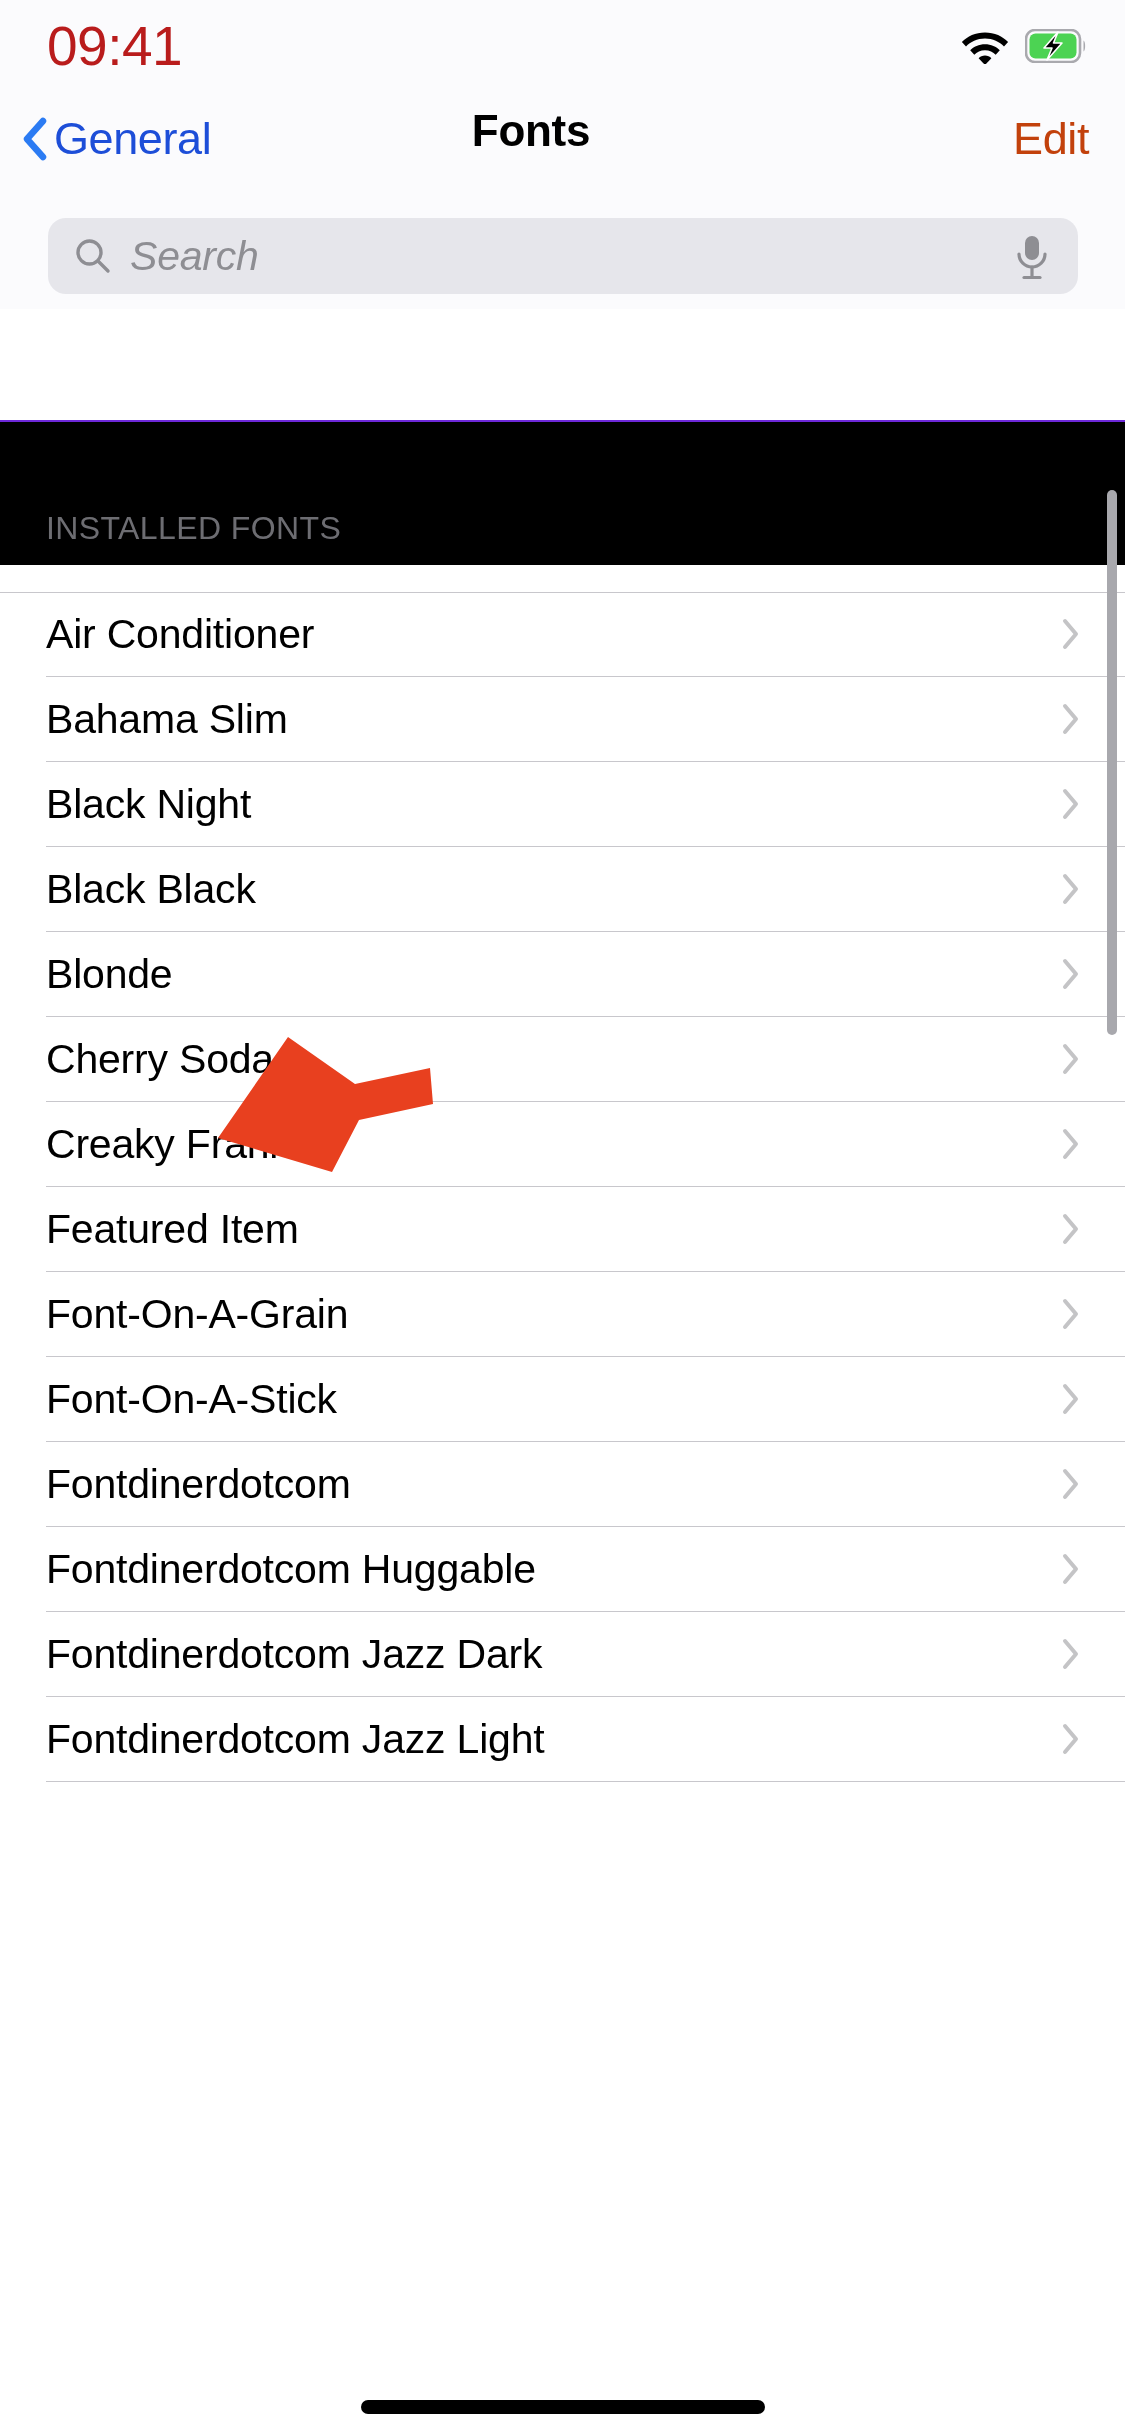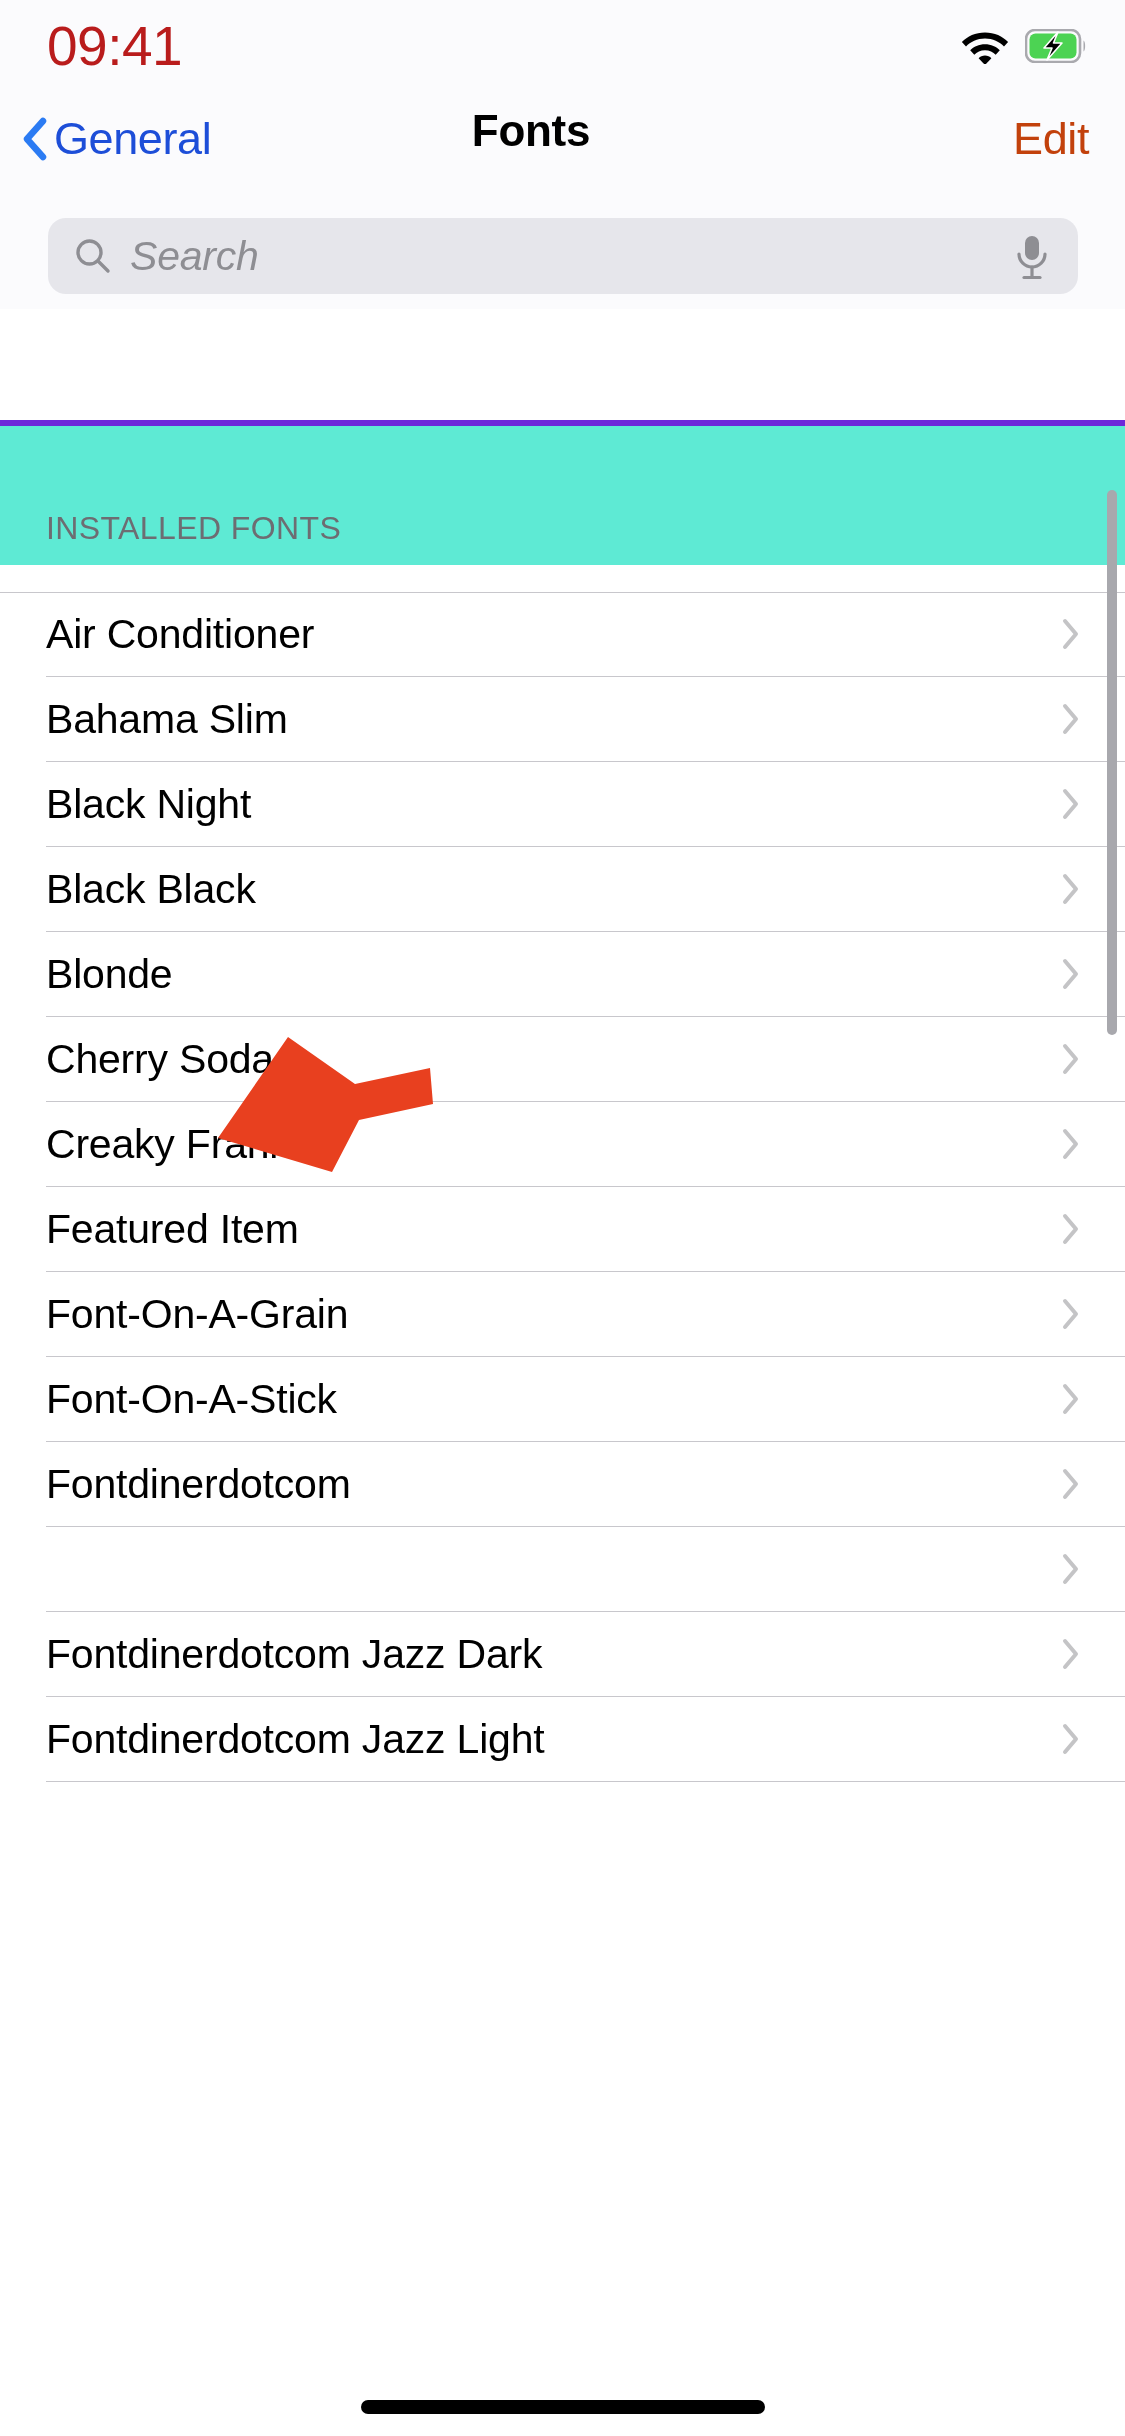--- a/index.html
+++ b/index.html
@@ -152,22 +152,22 @@
     height: 46px;
   }
 
   
   #section-header {
     position: absolute;
     left: 0;
     top: 420px;
     width: 1125px;
     height: 145px;
-    background: #5eead4;
-    border-top: 6px solid #6d28d9;
+    background: #000000;
+    border-top: 2px solid #6d28d9;
     box-sizing: border-box;
     z-index: 2;
   }
   #section-header-label {
     position: absolute;
     left: 46px;
     bottom: 18px;
     font-size: 32px;
     color: #6d6d72;
     letter-spacing: 0.4px;
@@ -396,20 +396,21 @@
         <div class="row-divider"></div>
       </div>
       <div class="row">
         <div class="row-label">Fontdinerdotcom</div>
         <span class="row-chevron"><svg width="18" height="32" viewBox="0 0 18 32">
             <polyline points="3,3 14,16 3,29" fill="none" stroke="#c4c4c6" stroke-width="4" stroke-linecap="round" stroke-linejoin="round"></polyline>
           </svg></span>
         <div class="row-divider"></div>
       </div>
       <div class="row">
+        <div class="row-label">Fontdinerdotcom Huggable</div>
         <span class="row-chevron"><svg width="18" height="32" viewBox="0 0 18 32">
             <polyline points="3,3 14,16 3,29" fill="none" stroke="#c4c4c6" stroke-width="4" stroke-linecap="round" stroke-linejoin="round"></polyline>
           </svg></span>
         <div class="row-divider"></div>
       </div>
       <div class="row">
         <div class="row-label">Fontdinerdotcom Jazz Dark</div>
         <span class="row-chevron"><svg width="18" height="32" viewBox="0 0 18 32">
             <polyline points="3,3 14,16 3,29" fill="none" stroke="#c4c4c6" stroke-width="4" stroke-linecap="round" stroke-linejoin="round"></polyline>
           </svg></span>

